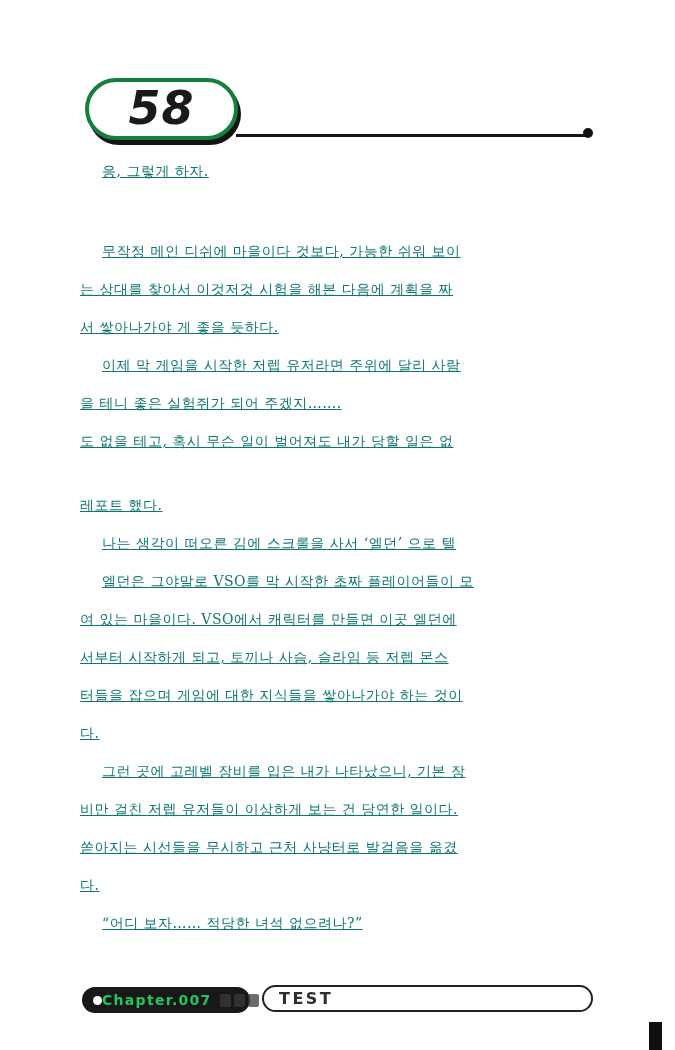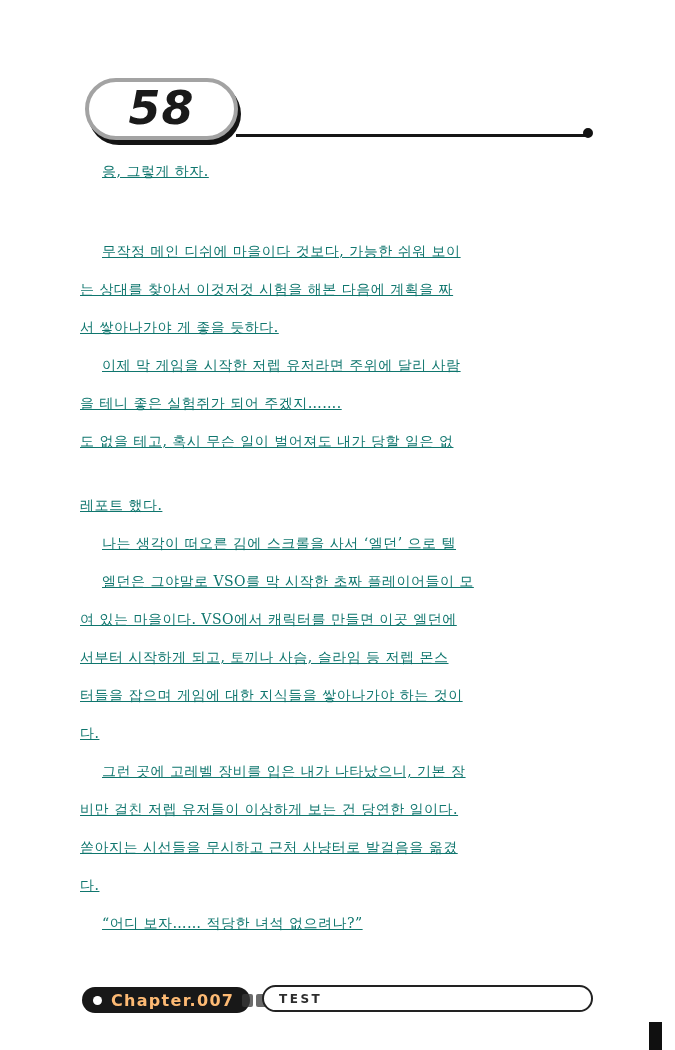--- a/index.html
+++ b/index.html
@@ -12,21 +12,21 @@
     color: #1f1f1f;
     overflow: hidden;
   }
 
   
   .page-num-pill {
     position: absolute;
     left: 85px; top: 78px;
     width: 153px; height: 62px;
     background: #ffffff;
-    border: 4px solid #a3a3a3;
+    border: 4px solid #15803d;
     border-radius: 31px;
     box-shadow: 3px 5px 0 #141414;
     display: flex; align-items: center; justify-content: center;
   }
   .page-num {
     font-family: "DejaVu Sans", sans-serif;
     font-style: italic;
     font-weight: bold;
     font-size: 46px;
     letter-spacing: 1px;
@@ -79,24 +79,23 @@
   .chapter-dot {
     width: 9px; height: 9px;
     background: #ffffff;
     border-radius: 50%;
     margin-left: 11px;
     flex: 0 0 auto;
   }
   .chapter-label {
     font-family: "DejaVu Sans", sans-serif;
     font-weight: bold;
-    font-size: 16px;
+    font-size: 14px;
     letter-spacing: 1.3px;
-    color: #fdba74;
-    margin-left: 9px;
+    color: #22c55e;
     white-space: nowrap;
   }
   .chapter-faint {
     display: flex; gap: 3px;
     margin-left: 8px;
   }
   .chapter-faint span {
     width: 11px; height: 13px;
     background: #3a3a3a;
     border-radius: 2px;
@@ -106,21 +105,21 @@
     position: absolute;
     left: 262px; top: 985px;
     width: 331px; height: 27px;
     background: #ffffff;
     border: 2px solid #222222;
     border-radius: 14px;
     display: flex; align-items: center;
   }
   .running-title {
     font-family: "DejaVu Sans", sans-serif;
-    font-size: 12px;
+    font-size: 16px;
     font-weight: 600;
     letter-spacing: 2.5px;
     color: #2d2d2d;
     margin-left: 15px;
     white-space: nowrap;
   }
   .page-edge-mark {
     position: absolute;
     left: 649px; top: 1022px;
     width: 13px; height: 28px;

